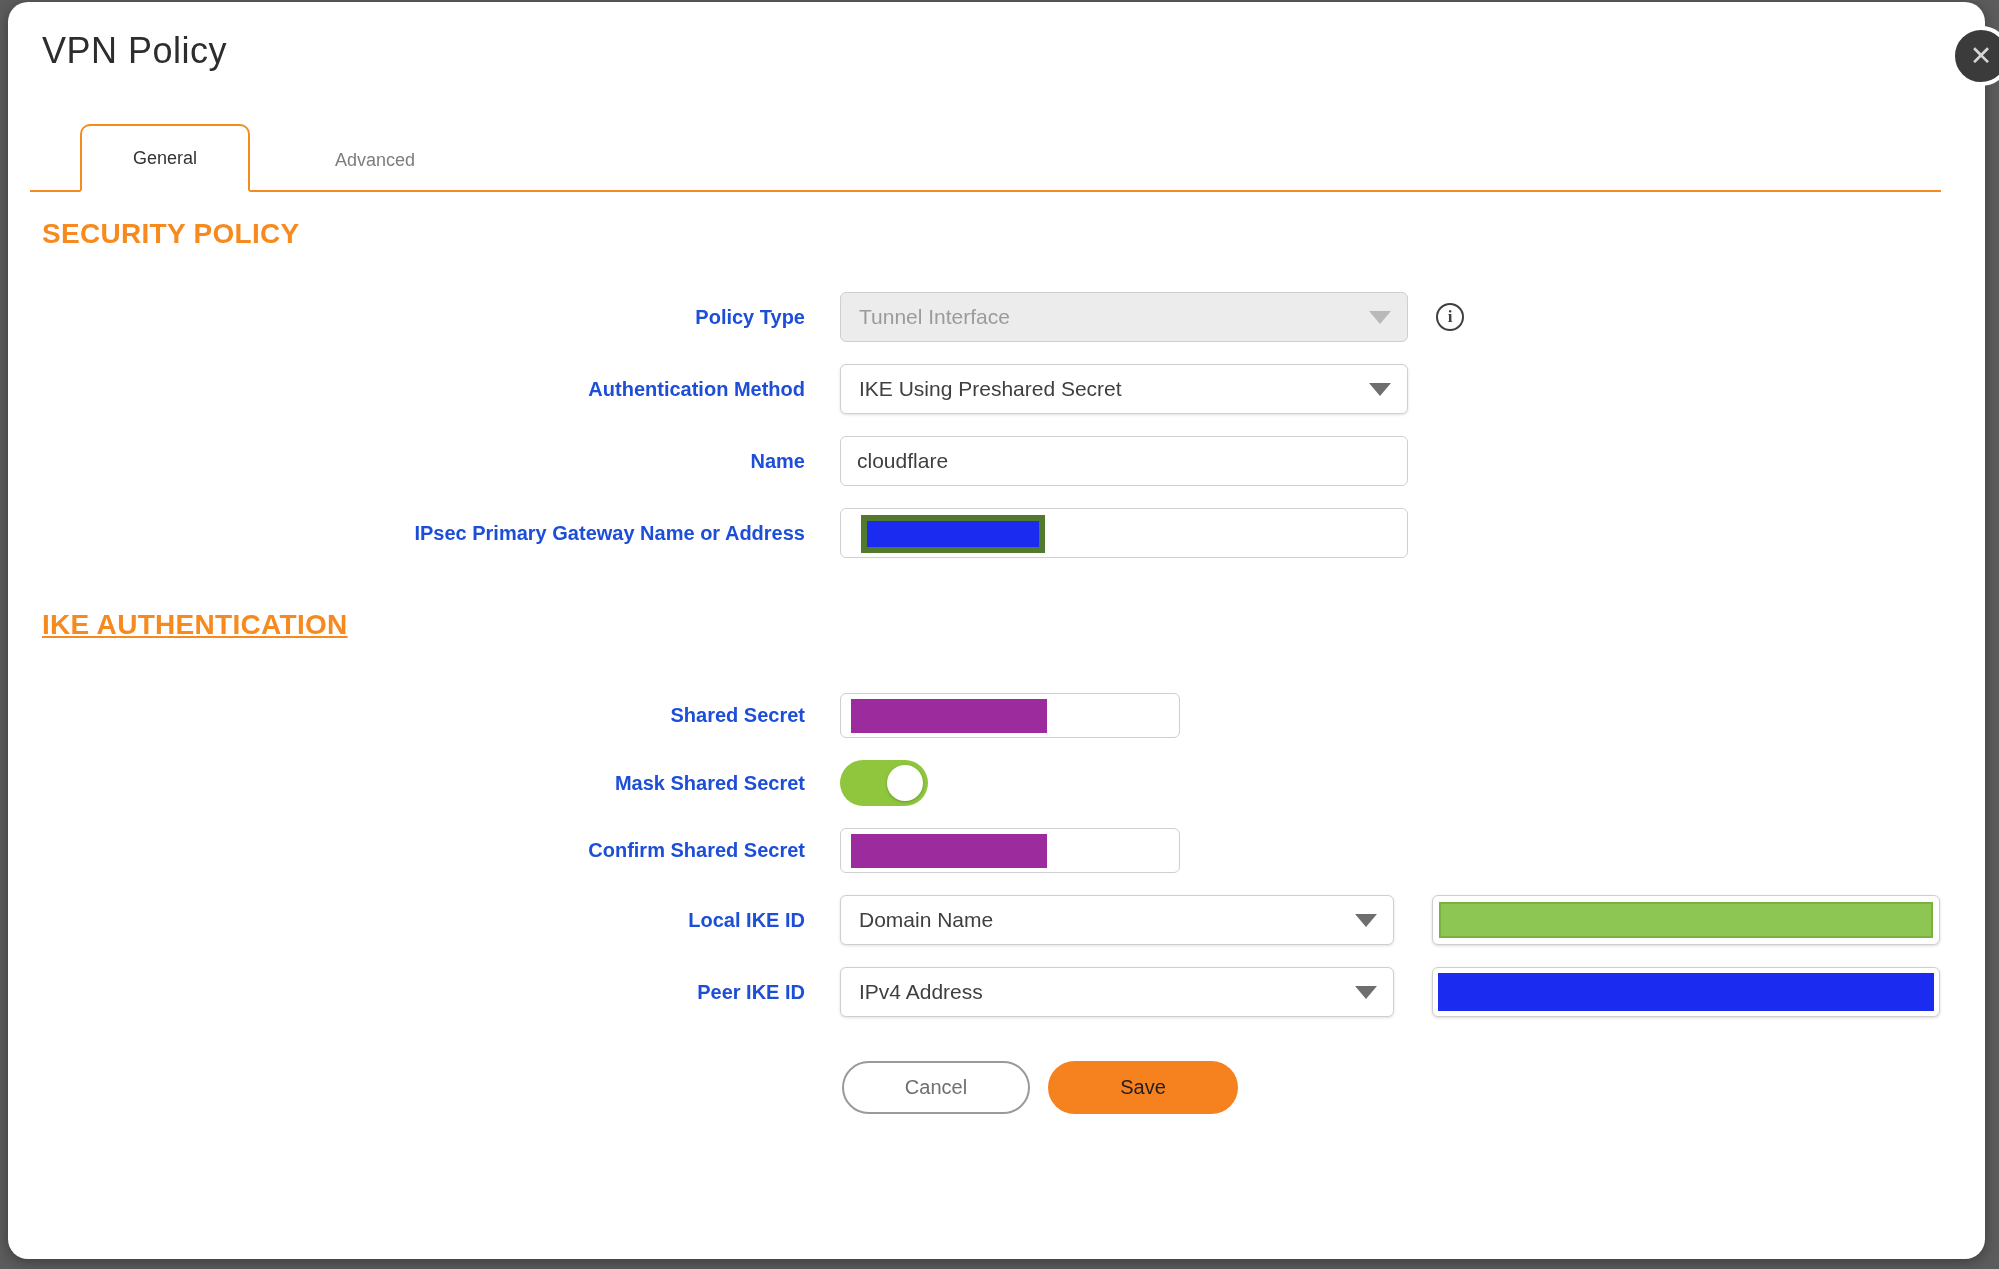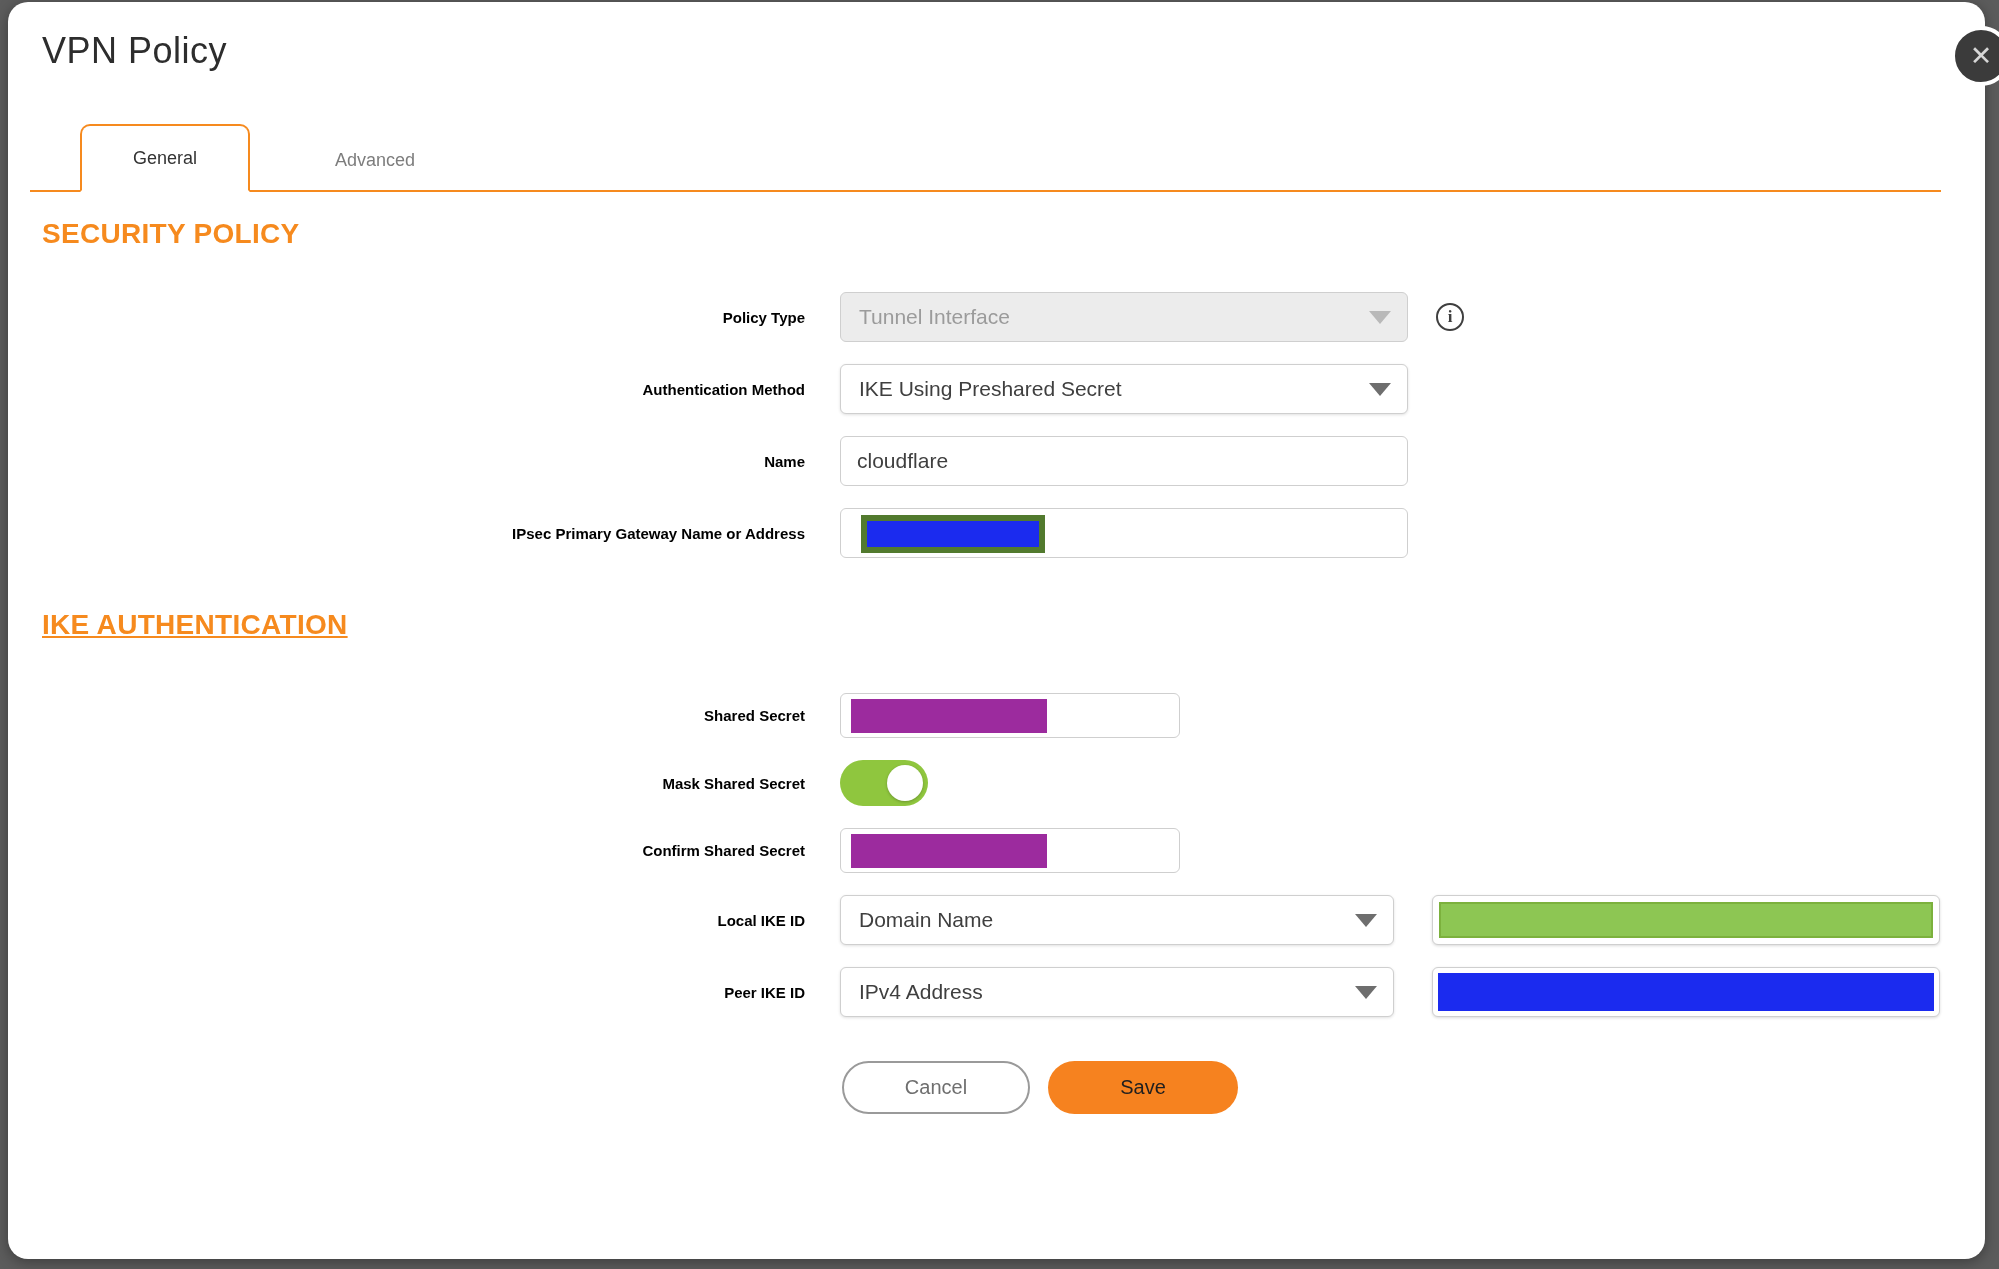--- a/index.html
+++ b/index.html
@@ -54,21 +54,21 @@
   .section-heading{
     margin:26px 0 0 34px;
     font-size:28px;font-weight:bold;color:var(--accent-orange);letter-spacing:.3px;
   }
   .section-heading.second{margin-top:51px;text-decoration:underline;}
   .form{margin-top:42px;}
   .form.second{margin-top:52px;}
   .row{display:flex;align-items:center;margin-bottom:22px;}
   .row-label{
     flex:0 0 797px;width:797px;text-align:right;
-    font-size:15px;font-weight:bold;color:#000000;
+    font-size:20px;font-weight:bold;color:#1d4ed8;
   }
   .control{margin-left:35px;position:relative;display:flex;align-items:center;}
   .select,.text-input,.field{
     border:1px solid #cfcfcf;border-radius:6px;background:#fff;
     font-size:21px;color:#3f3f3f;
   }
   .select{
     display:flex;align-items:center;position:relative;
     padding:0 50px 0 18px;box-shadow:0 1px 3px rgba(0,0,0,.12);cursor:pointer;
   }

